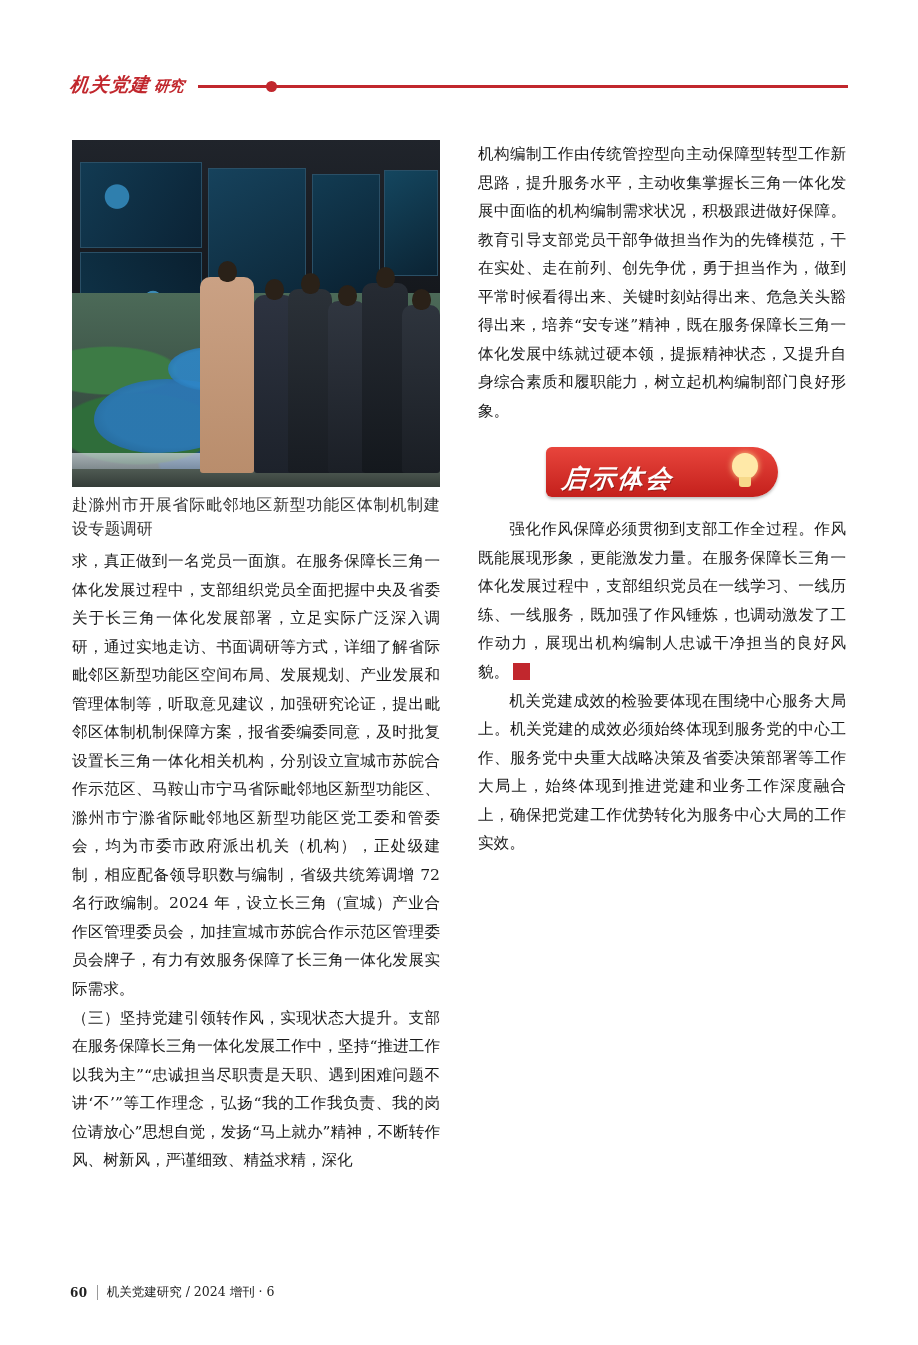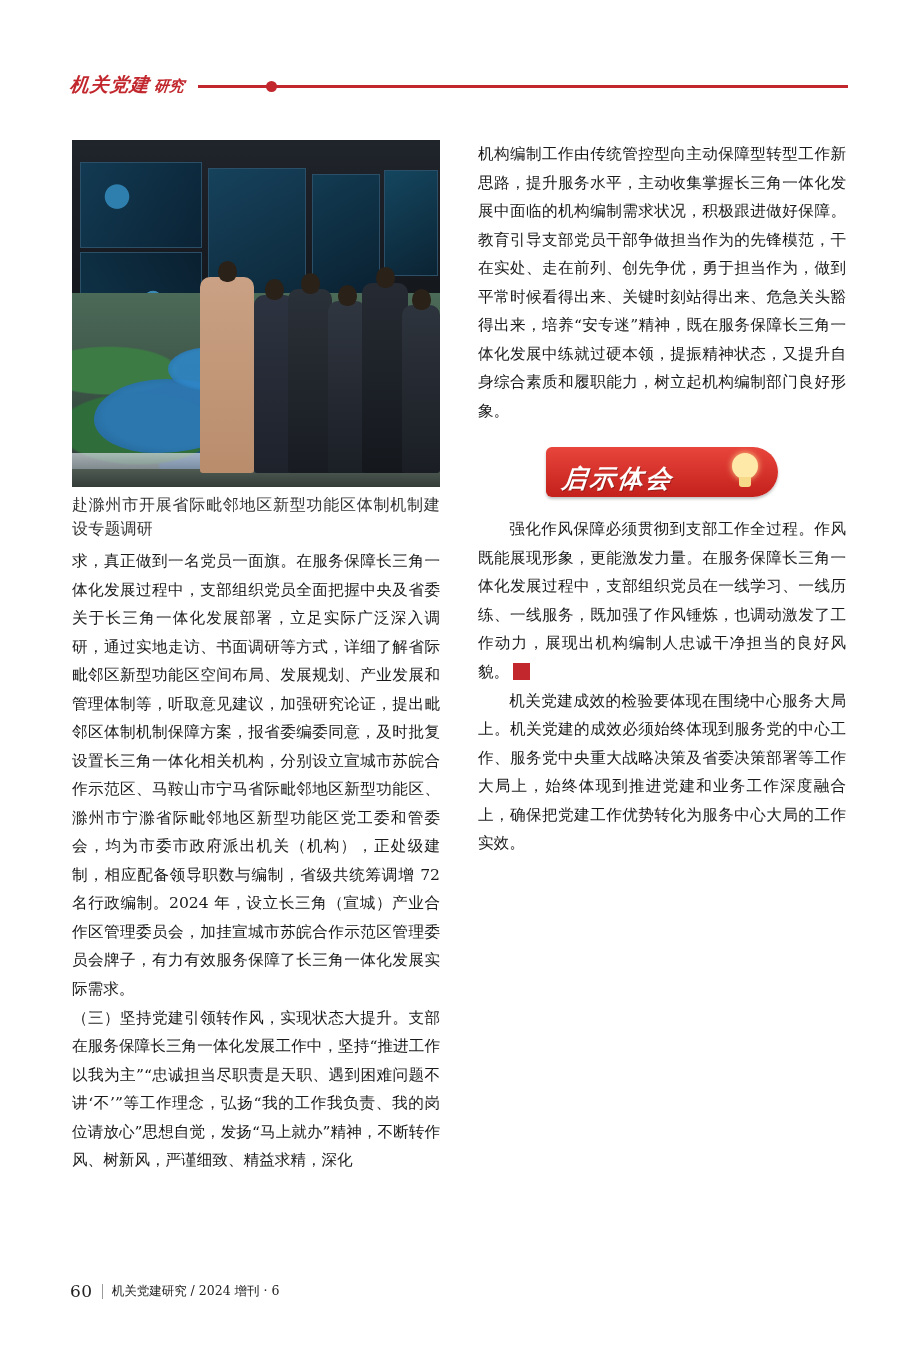--- a/index.html
+++ b/index.html
@@ -262,22 +262,22 @@
     position: absolute;
     left: 70px;
     bottom: 44px;
     display: flex;
     align-items: center;
     gap: 9px;
     font-size: 12.5px;
     color: #222;
   }
   .footer-page {
-    font-size: 17px;
-    font-weight: normal;
+    font-size: 12px;
+    font-weight: bold;
     letter-spacing: .5px;
     text-align: right;
   }
   .footer-sep {
     width: 1px;
     height: 15px;
     background: #9a9a9a;
   }
   .end-mark {
     display: inline-block;

